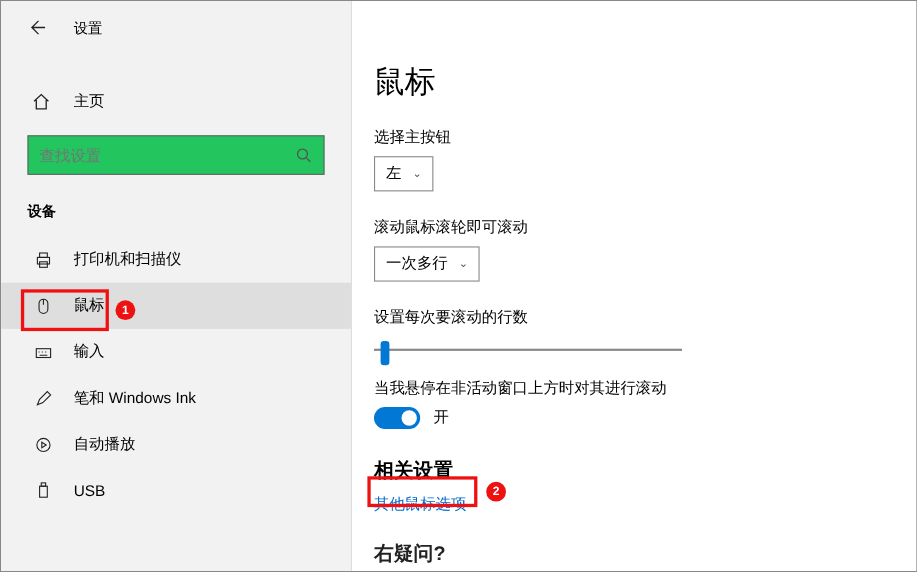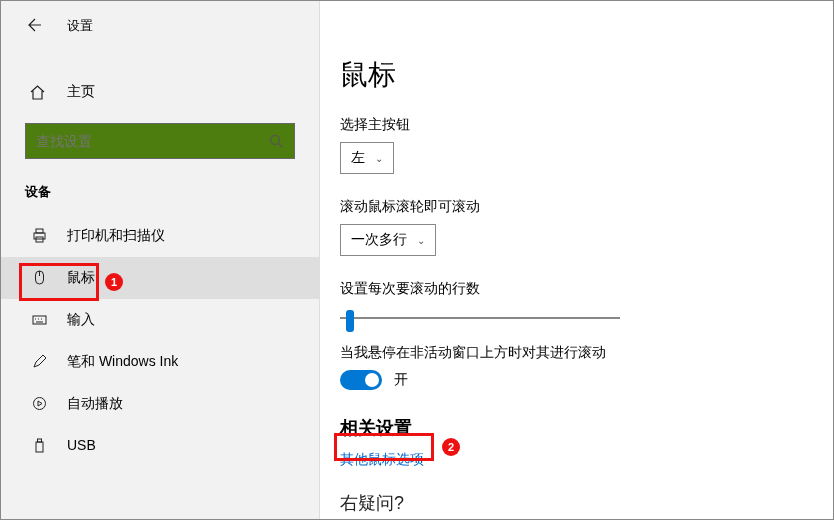--- a/index.html
+++ b/index.html
@@ -12,27 +12,27 @@
 .titlebar { position: absolute; top: 0; right: 0; display: flex; }
 .titlebar div { width: 46px; height: 32px; display: flex; align-items: center; justify-content: center; font-size: 13px; color: #222; cursor: default; }
 .titlebar .close svg { width: 11px; height: 11px; }
 
 .back { width: 40px; height: 40px; display: flex; align-items: center; justify-content: center; margin: 4px 0 0 12px; }
 .app-title { display: inline-block; font-size: 13px; position: absolute; top: 16px; left: 66px; }
 
 .home-row { display: flex; align-items: flex-end; padding: 10px 0 10px 28px; margin-top: 28px; font-size: 14px; }
 .home-row .icon { width: 20px; margin-right: 18px; }
 
-.search { margin: 12px 24px 18px 24px; height: 36px; border: 1px solid #666; background: #4d7c0f; display: flex; align-items: center; padding: 8px 10px; }
+.search { margin: 12px 24px 18px 24px; height: 36px; border: 1px solid #666; background: #22c55e; display: flex; align-items: center; padding: 8px 10px; }
 .search input { border: none; outline: none; flex: 1; font-size: 14px; background: transparent; }
 .search .sicon { color: #555; }
 
 .section-label { font-size: 13px; font-weight: 600; padding: 6px 0 14px 24px; }
 
-.nav-item { display: flex; align-items: flex-start; padding: 12px 0 12px 28px; font-size: 14px; cursor: default; }
+.nav-item { display: flex; align-items: flex-end; padding: 12px 0 12px 28px; font-size: 14px; cursor: default; }
 .nav-item .icon { width: 20px; margin-right: 18px; display: flex; align-items: center; justify-content: center; }
 .nav-item.selected { background: #dedede; }
 
 .annot-box1 { position: absolute; border: 3px solid #e11; left: 18px; top: 262px; width: 80px; height: 38px; pointer-events: none; }
 .annot-badge { position: absolute; width: 18px; height: 18px; border-radius: 50%; background: #e11; color: #fff; font-size: 11px; font-weight: bold; display: flex; align-items: center; justify-content: center; }
 .badge1 { left: 104px; top: 272px; }
 
 
 .r-title { font-size: 28px; font-weight: 400; margin-top: 55px; margin-bottom: 22px; }
 .r-sublabel { font-size: 14px; margin-bottom: 8px; }
@@ -45,21 +45,21 @@
 .toggle-row { display: flex; align-items: center; gap: 12px; margin: 6px 0 26px 0; }
 .toggle { width: 42px; height: 20px; border-radius: 10px; background: #0078d4; position: relative; }
 .toggle .knob { position: absolute; right: 3px; top: 3px; width: 14px; height: 14px; border-radius: 50%; background: #fff; }
 .toggle-label { font-size: 14px; }
 
 .related-title { font-size: 18px; font-weight: 700; margin-bottom: 10px; }
 .link { color: #0066cc; font-size: 14px; cursor: pointer; }
 .annot-box2 { position: absolute; border: 3px solid #e11; left: 14px; top: 432px; width: 100px; height: 28px; pointer-events: none; }
 .badge2 { left: 122px; top: 437px; }
 
-.bottom-cut { position: absolute; bottom: 4px; left: 20px; font-size: 18px; font-weight: 400; color: #222; }
+.bottom-cut { position: absolute; bottom: 4px; left: 20px; font-size: 18px; font-weight: 700; color: #222; }
 
 svg { display: block; }
 </style>
 </head>
 <body>
 
 <div class="window">
 
   <div class="titlebar">
     <div>

